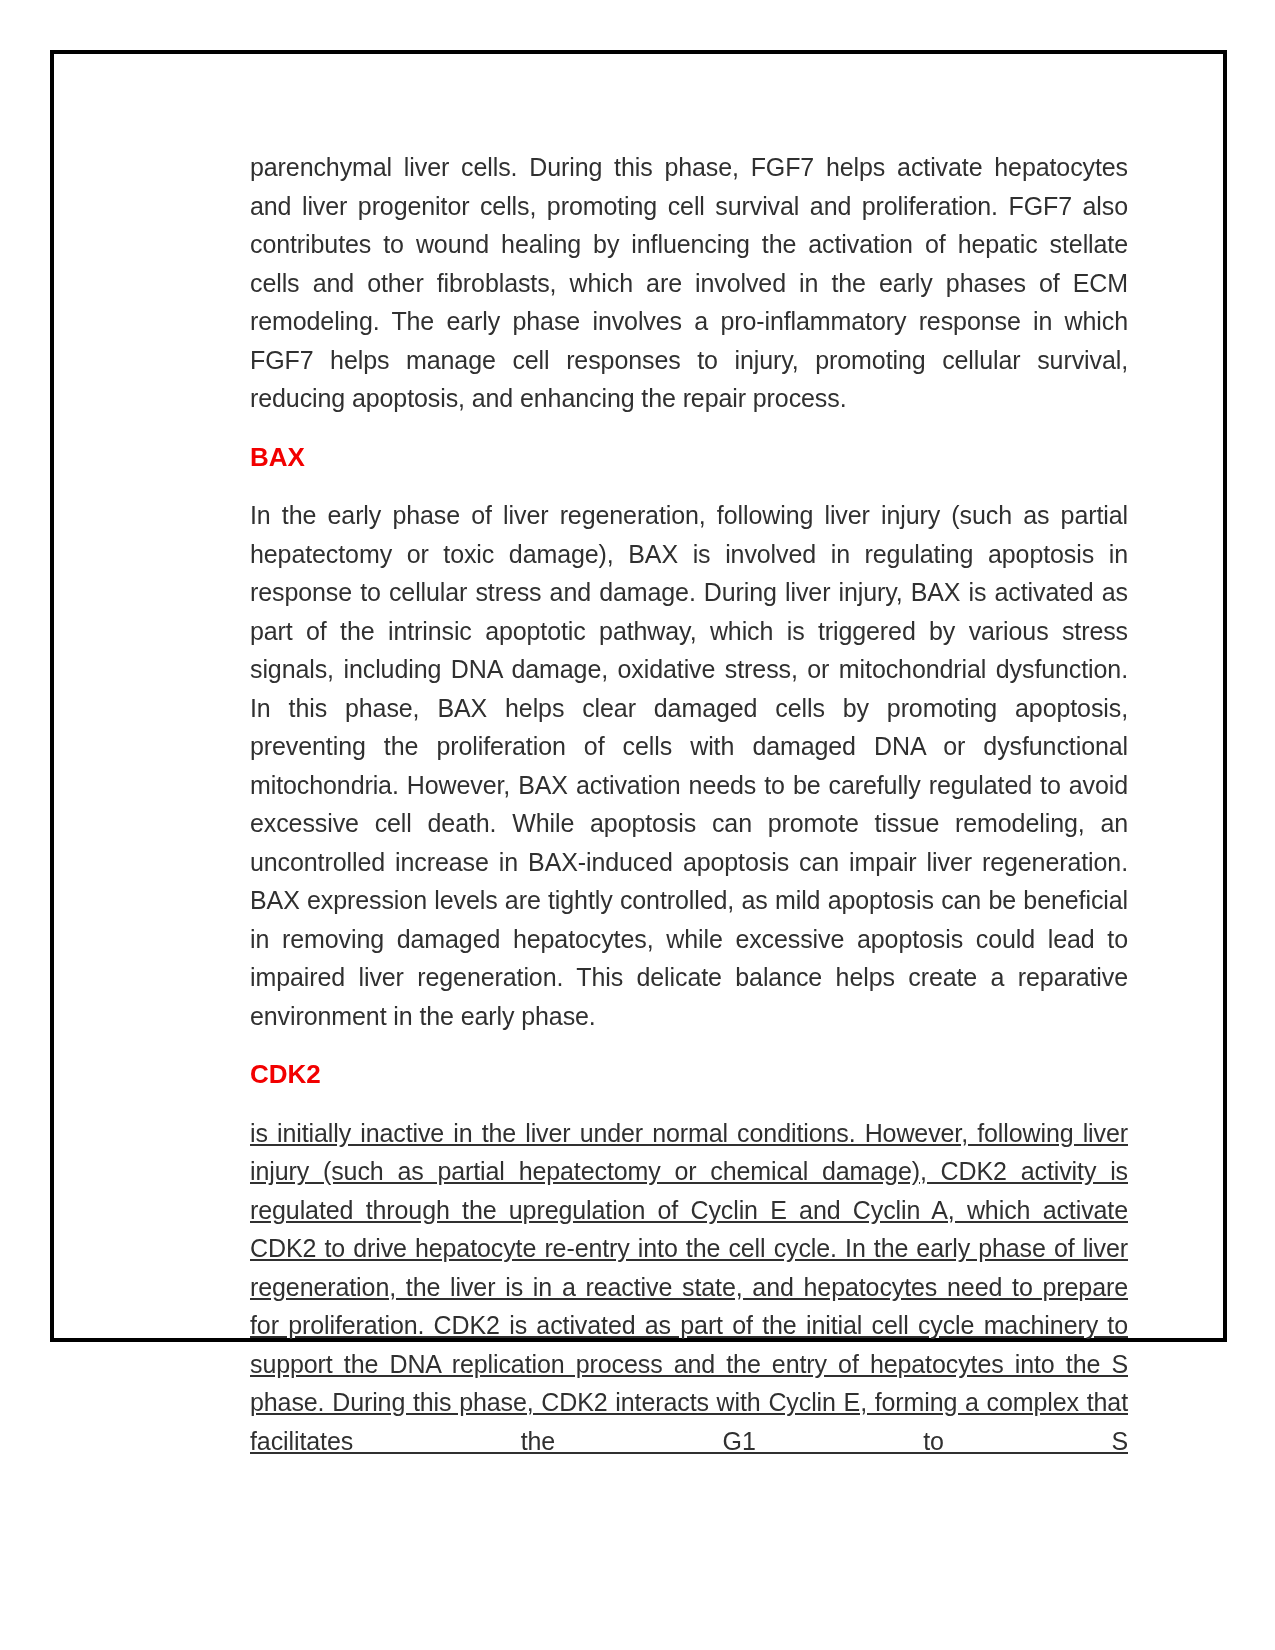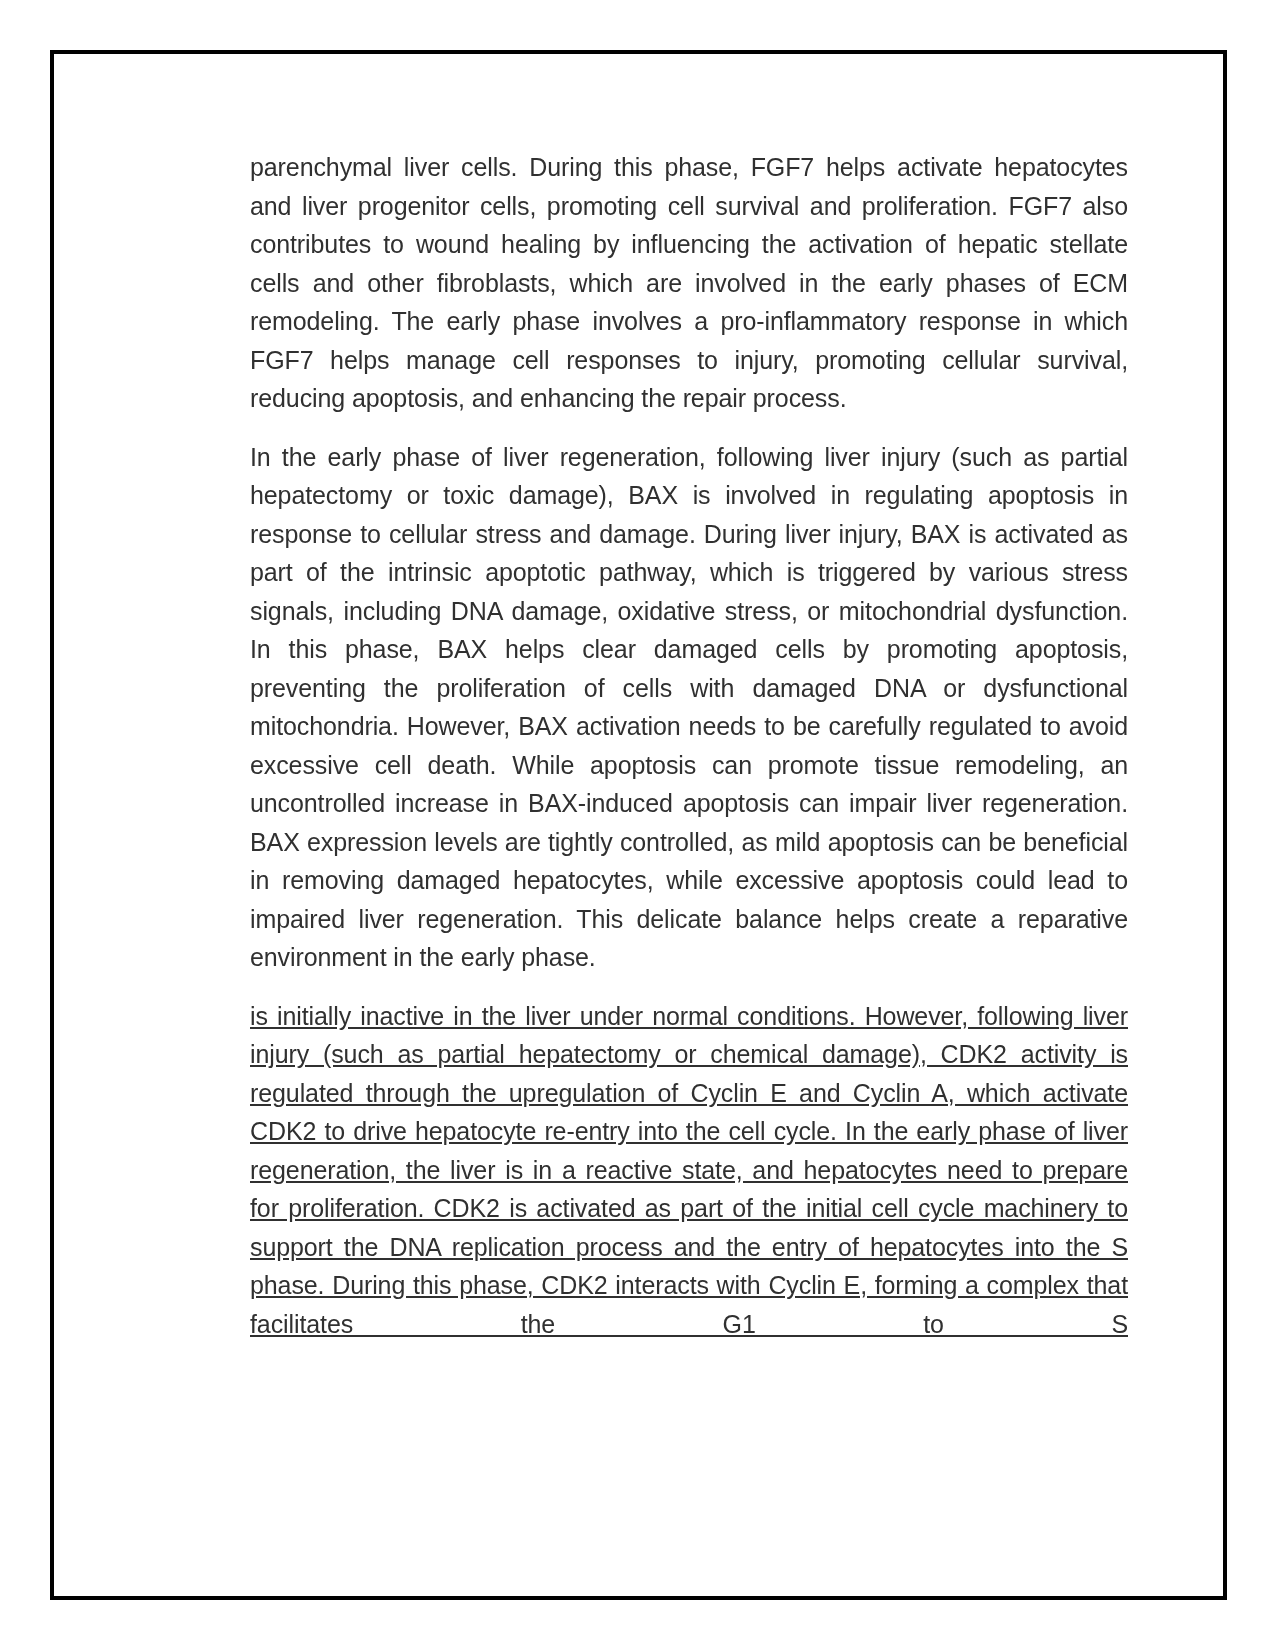--- a/index.html
+++ b/index.html
@@ -13,21 +13,21 @@
     height: 1650px;
     background: #ffffff;
     overflow: hidden;
     font-family: "Liberation Sans", sans-serif;
   }
   .page-border-frame {
     position: absolute;
     left: 50px;
     top: 50px;
     width: 1177px;
-    height: 1550px;
+    height: 1292px;
     box-sizing: border-box;
     border: 4px solid var(--border-color, #000000);
     background: #ffffff;
   }
   .content {
     position: absolute;
     left: 196px;
     top: 94px;
     width: 878px;
   }
@@ -54,20 +54,22 @@
   }
 </style>
 </head>
 <body style="background: rgb(255, 255, 255);">
 
 <div class="canvas">
   <div class="page-border-frame">
     <div class="content">
       <p class="body-par">parenchymal liver cells. During this phase, FGF7 helps activate hepatocytes and liver progenitor cells, promoting cell survival and proliferation. FGF7 also contributes to wound healing by influencing the activation of hepatic stellate cells and other fibroblasts, which are involved in the early phases of ECM remodeling. The early phase involves a pro-inflammatory response in which FGF7 helps manage cell responses to injury, promoting cellular survival, reducing apoptosis, and enhancing the repair process.</p>
 
+      <h2 class="heading">BAX</h2>
 
       <p class="body-par">In the early phase of liver regeneration, following liver injury (such as partial hepatectomy or toxic damage), BAX is involved in regulating apoptosis in response to cellular stress and damage. During liver injury, BAX is activated as part of the intrinsic apoptotic pathway, which is triggered by various stress signals, including DNA damage, oxidative stress, or mitochondrial dysfunction. In this phase, BAX helps clear damaged cells by promoting apoptosis, preventing the proliferation of cells with damaged DNA or dysfunctional mitochondria. However, BAX activation needs to be carefully regulated to avoid excessive cell death. While apoptosis can promote tissue remodeling, an uncontrolled increase in BAX-induced apoptosis can impair liver regeneration. BAX expression levels are tightly controlled, as mild apoptosis can be beneficial in removing damaged hepatocytes, while excessive apoptosis could lead to impaired liver regeneration. This delicate balance helps create a reparative environment in the early phase.</p>
 
+      <h2 class="heading">CDK2</h2>
 
       <p class="body-par continues"> is initially inactive in the liver under normal conditions. However, following liver injury (such as partial hepatectomy or chemical damage), CDK2 activity is regulated through the upregulation of Cyclin E and Cyclin A, which activate CDK2 to drive hepatocyte re-entry into the cell cycle. In the early phase of liver regeneration, the liver is in a reactive state, and hepatocytes need to prepare for proliferation. CDK2 is activated as part of the initial cell cycle machinery to support the DNA replication process and the entry of hepatocytes into the S phase. During this phase, CDK2 interacts with Cyclin E, forming a complex that facilitates the G1 to S</p>
     </div>
   </div>
 </div>
 
 </body></html>

